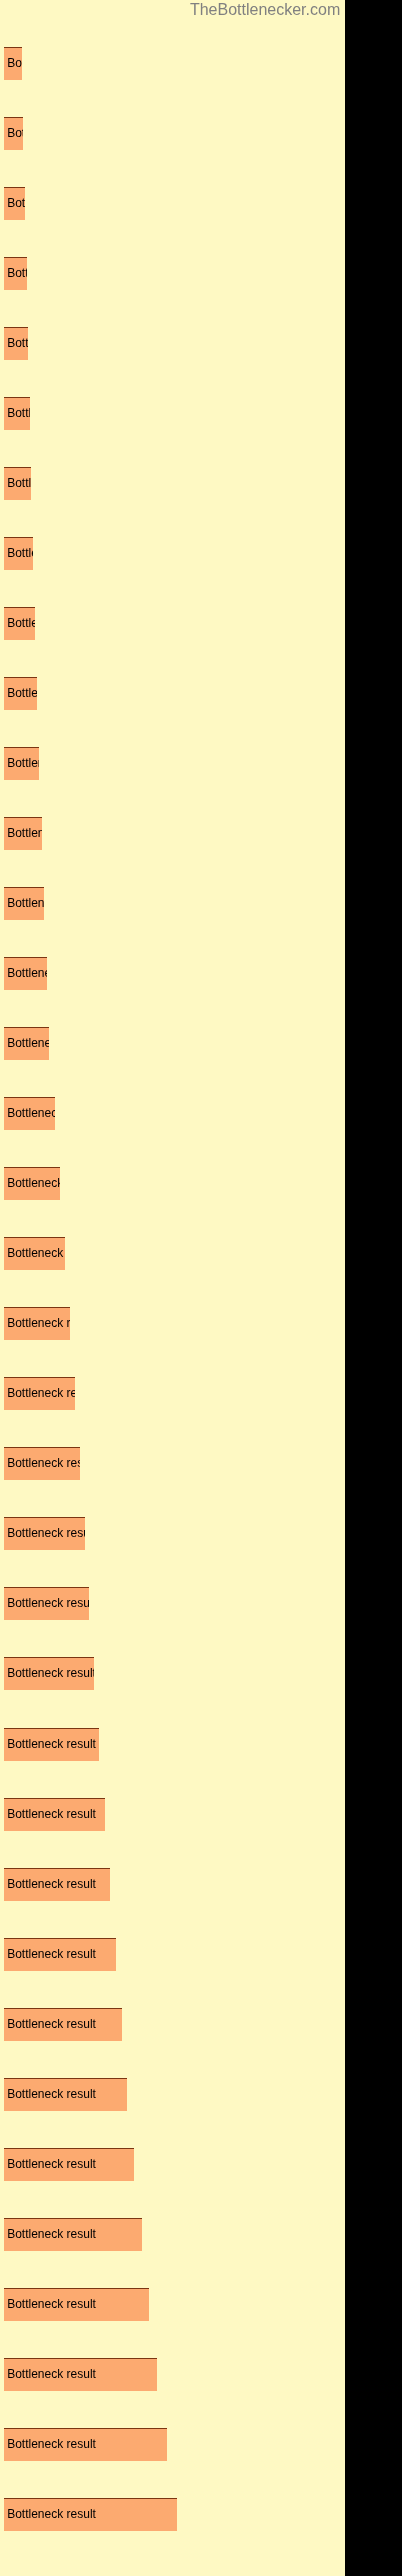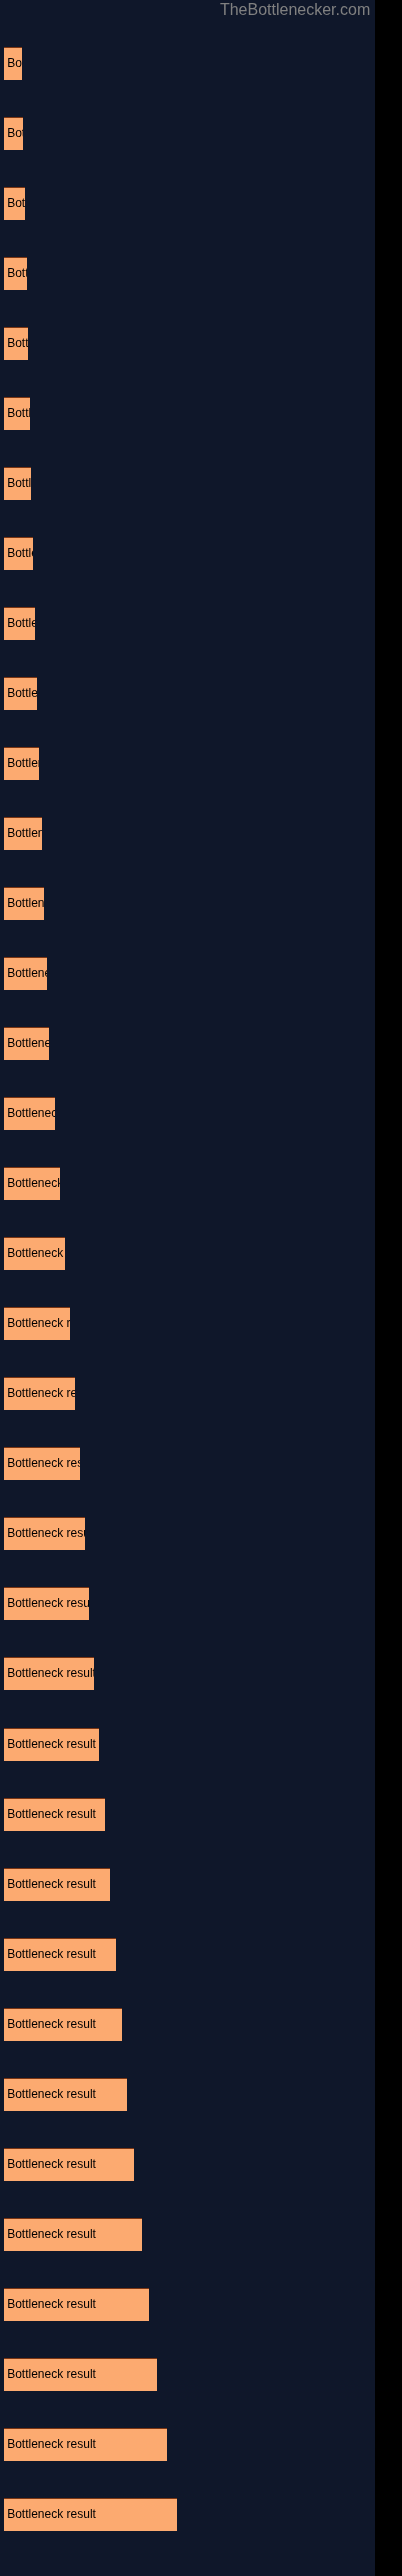--- a/index.html
+++ b/index.html
@@ -11,23 +11,23 @@
     width: 403px;
     height: 2576px;
     position: relative;
     overflow: hidden;
     font-family: "Liberation Sans", sans-serif;
   }
 
   #chart-root {
     position: absolute;
     left: 0; top: 0;
-    width: 375px;
+    width: 345px;
     height: 2576px;
-    background: #0f172a;
+    background: #fef9c3;
     text-decoration: underline;
   }
 
   #chart-title {
     position: absolute;
     right: 4.8px;
     top: 0.8px;
     font-size: 16px;
     line-height: 17.7px;
     color: #808080;

